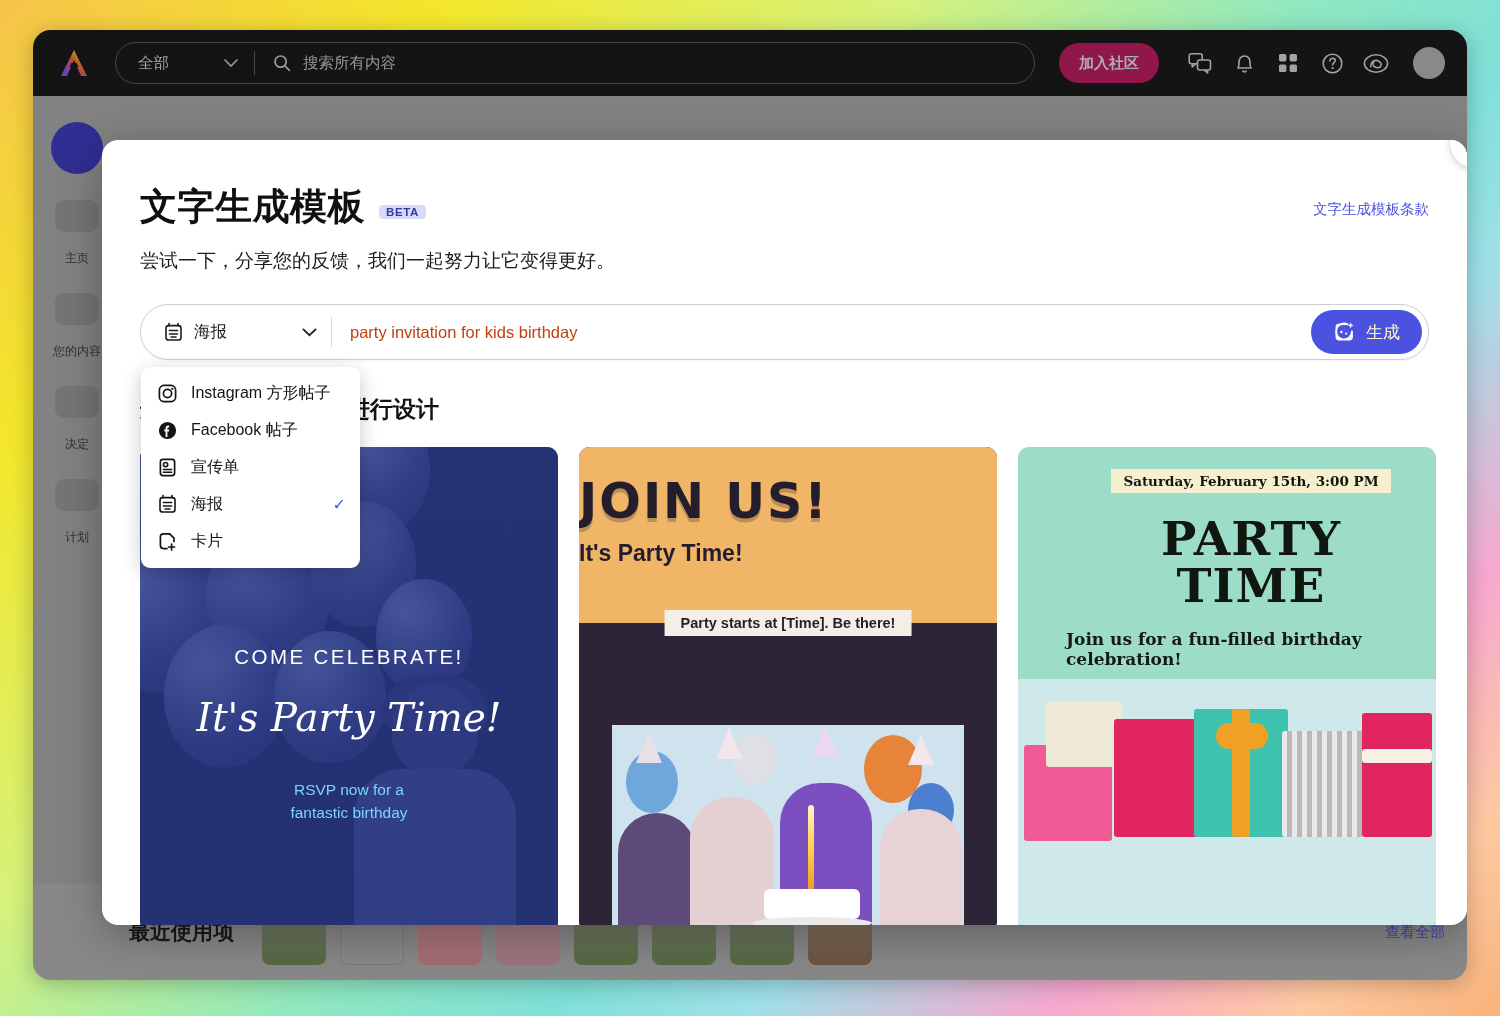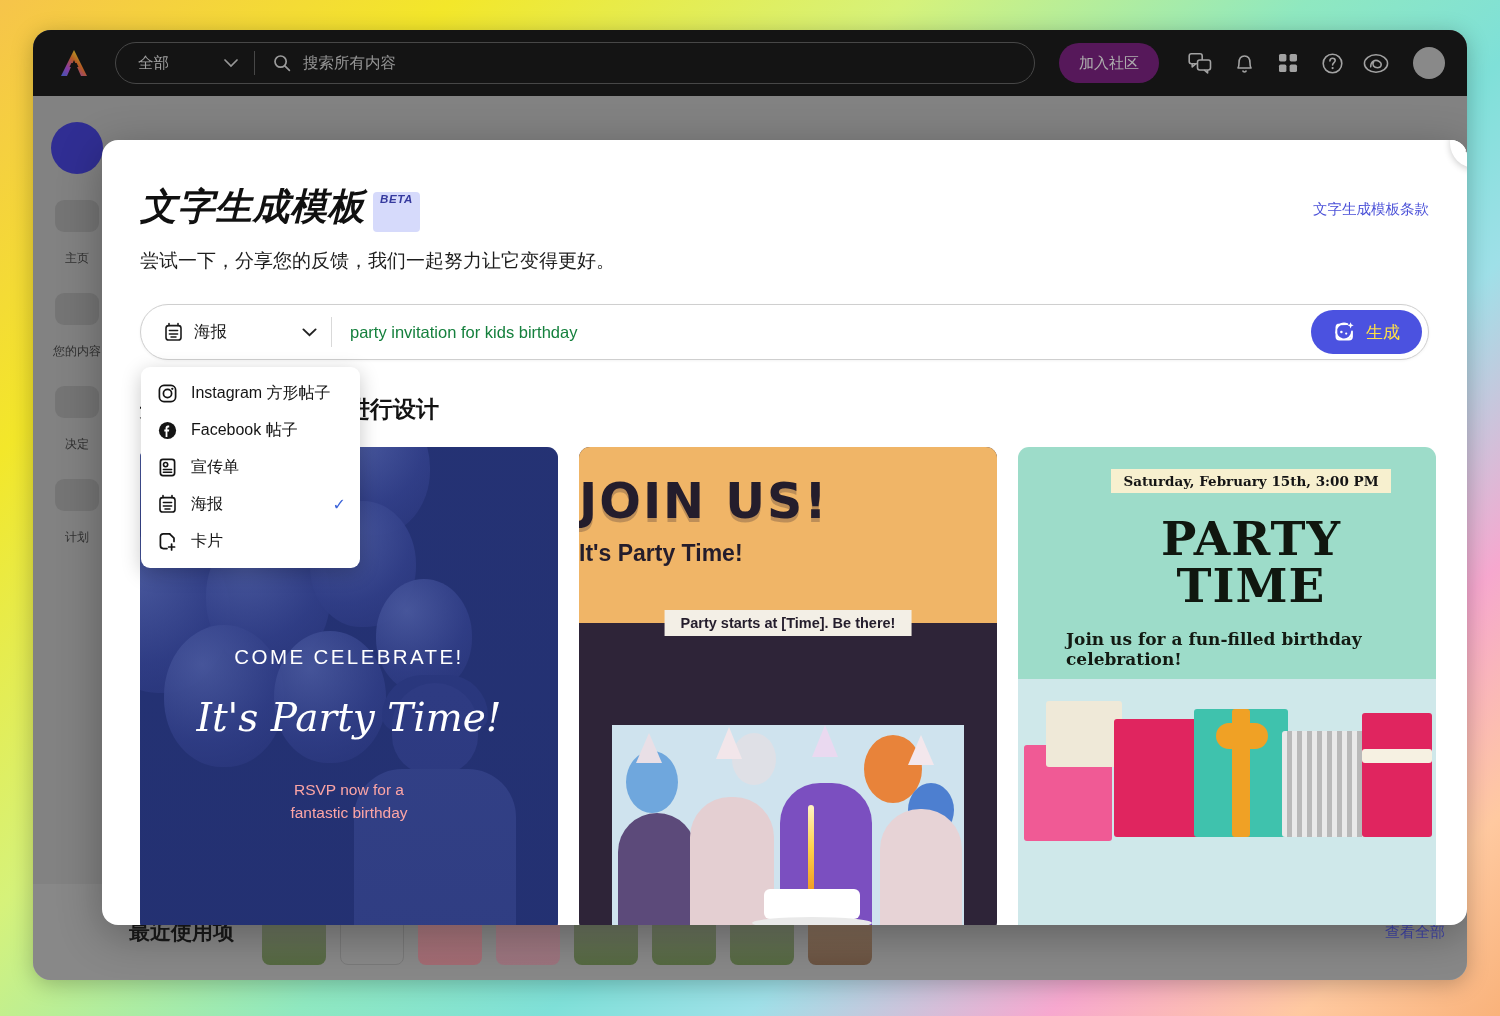--- a/index.html
+++ b/index.html
@@ -32,23 +32,24 @@
   }
   .filter-select {
     display: flex; align-items: center; justify-content: space-between;
     width: 138px; padding: 0 16px 0 22px; height: 100%;
     color: #d6d6d6; font-size: 15.5px; cursor: pointer;
   }
   .vdiv { width: 1px; height: 24px; background: #5a5a5a; }
   .search-area { flex: 1; display: flex; align-items: center; gap: 12px; padding: 0 18px; }
   .search-ph { color: #c7c7c7; font-size: 15.5px; }
   .join-btn {
-    height: 40px; padding: 0 20px; border-radius: 20px; background: #701a75;
+    height: 40px; padding: 0 20px; border-radius: 20px; background: #be185d;
     color: #e8e8e8; font-size: 15px; display: flex; align-items: center; cursor: pointer;
     margin-left: 10px;
+    font-weight: bold;
   }
   .tb-icons { display: flex; align-items: center; gap: 18px; margin-left: 14px; }
   .tb-ic { width: 26px; height: 26px; display: flex; align-items: center; justify-content: center; cursor: pointer; }
   .avatar { width: 32px; height: 32px; border-radius: 50%; background: #b6b6b6; margin-left: 6px; }
 
   
   #page-body { position: absolute; inset: 66px 0 0 0; background: #acacac; }
   #side-rail {
     position: absolute; left: 0; top: 0; bottom: 0; width: 88px;
     display: flex; flex-direction: column; align-items: center; padding-top: 26px; gap: 26px;
@@ -83,21 +84,21 @@
     background: #fff; border-radius: 16px; z-index: 30; overflow: hidden;
     box-shadow: 0 10px 44px rgba(0,0,0,.30);
   }
   #modal-close {
     position: absolute; right: -33px; top: -22px; width: 50px; height: 50px; border-radius: 50%;
     background: #fff; display: flex; align-items: center; justify-content: center; cursor: pointer;
     z-index: 40; box-shadow: 0 2px 7px rgba(0,0,0,.2);
   }
   #modal-inner { padding: 42px 38px 0 38px; position: relative; height: 100%; }
   .title-row { display: flex; align-items: flex-start; justify-content: space-between; }
-  .title-left { display: flex; gap: 8px; font-style: italic; }
+  .title-left { display: flex; align-items: center; gap: 14px; }
   #modal-title { font-size: 37px; font-weight: 700; color: #101010; letter-spacing: .5px; }
   #beta-badge {
     background: #d6dafb; color: #363a9e; font-size: 11.5px; font-weight: 700;
     padding: 1px 7px; border-radius: 4px; letter-spacing: .6px; margin-top: 10px;
   }
   #terms-link { font-size: 14.5px; color: #4a50d8; margin-top: 18px; cursor: pointer; }
   #modal-sub { margin-top: 16px; font-size: 19px; color: #1d1d1d; }
 
   
   #prompt-bar {
@@ -105,26 +106,26 @@
     display: flex; align-items: center; position: relative; background: #fff;
     box-shadow: 0 1px 3px rgba(0,0,0,.05);
   }
   #type-select {
     display: flex; align-items: center; gap: 10px; padding: 0 14px 0 22px;
     width: 190px; height: 100%; cursor: pointer;
   }
   #type-label { font-size: 16.5px; color: #1c1c1c; flex: 1; }
   #prompt-divider { width: 1px; height: 30px; background: #d9d9d9; }
   #prompt-input {
-    flex: 1; border: none; outline: none; font-size: 16.5px; color: #15803d;
+    flex: 1; border: none; outline: none; font-size: 16.5px; color: #c2410c;
     padding: 0 18px; background: transparent; font-family: inherit;
   }
   #generate-btn {
     margin-right: 6px; height: 44px; padding: 0 22px; border-radius: 22px; border: none;
-    background: #4b52e0; color: #fde047; font-size: 17px; font-family: inherit;
+    background: #4b52e0; color: #fef9c3; font-size: 17px; font-family: inherit;
     display: flex; align-items: center; gap: 10px; cursor: pointer;
   }
 
   
   #type-dropdown {
     position: absolute; left: 0; top: 62px; width: 219px; background: #fff;
     border-radius: 9px; box-shadow: 0 5px 20px rgba(0,0,0,.22); padding: 8px 0; z-index: 50;
   }
   .dd-item {
     display: flex; align-items: center; gap: 13px; padding: 8px 14px 8px 16px;
@@ -153,21 +154,21 @@
     position: absolute; right: 42px; bottom: 0; width: 168px; height: 250px;
   }
   .c1 .kid .k-head { position: absolute; left: 44px; top: 0; width: 86px; height: 92px; border-radius: 44px 44px 40px 40px; background: #3b4896; }
   .c1 .kid .k-hair { position: absolute; left: 34px; top: -8px; width: 106px; height: 56px; border-radius: 53px 53px 20px 20px; background: #32408c; }
   .c1 .kid .k-body { position: absolute; left: 6px; top: 86px; width: 162px; height: 170px; border-radius: 48px 48px 0 0; background: #44539f; }
   .c1 .veil { position: absolute; inset: 0; background: linear-gradient(180deg, rgba(33,46,110,.42), rgba(33,46,110,.58)); }
   .c1 .txt { position: absolute; inset: 0; display: flex; flex-direction: column; align-items: center; }
   .c1 .t1 { margin-top: 198px; font-size: 20.5px; letter-spacing: 2.4px; color: #fff; }
   .c1 .t2 { margin-top: 26px; font-size: 39px; color: #fff; font-family: "DejaVu Serif", serif; font-style: italic; }
   .c1 .t3 { margin-top: 44px; font-size: 14.5px; letter-spacing: 2.6px; color: #e9ebf7; text-align: center; line-height: 1.85; }
-  .c1 .t4 { margin-top: 38px; font-size: 15.5px; color: #fca5a5; text-align: center; line-height: 1.5; }
+  .c1 .t4 { margin-top: 38px; font-size: 15.5px; color: #7dd3fc; text-align: center; line-height: 1.5; }
 
   
   .c2 { background: #2e2438; }
   .c2 .top { height: 176px; background: #f0b567; position: relative; display: flex; flex-direction: column; align-items: flex-start; }
   .c2 .join { margin-top: 26px; font-size: 49px; font-weight: 700; color: #241d2c; letter-spacing: 2px; font-family: "DejaVu Sans", sans-serif; text-shadow: 0 4px 0 rgba(36,29,44,.25); }
   .c2 .sub { margin-top: 10px; font-size: 23px; font-weight: 700; color: #241d2c; }
   .c2 .band {
     position: absolute; top: 163px; left: 50%; transform: translateX(-50%);
     background: #f3efe6; padding: 5px 16px; font-size: 14.5px; font-weight: 700; color: #241d2c; white-space: nowrap;
   }

